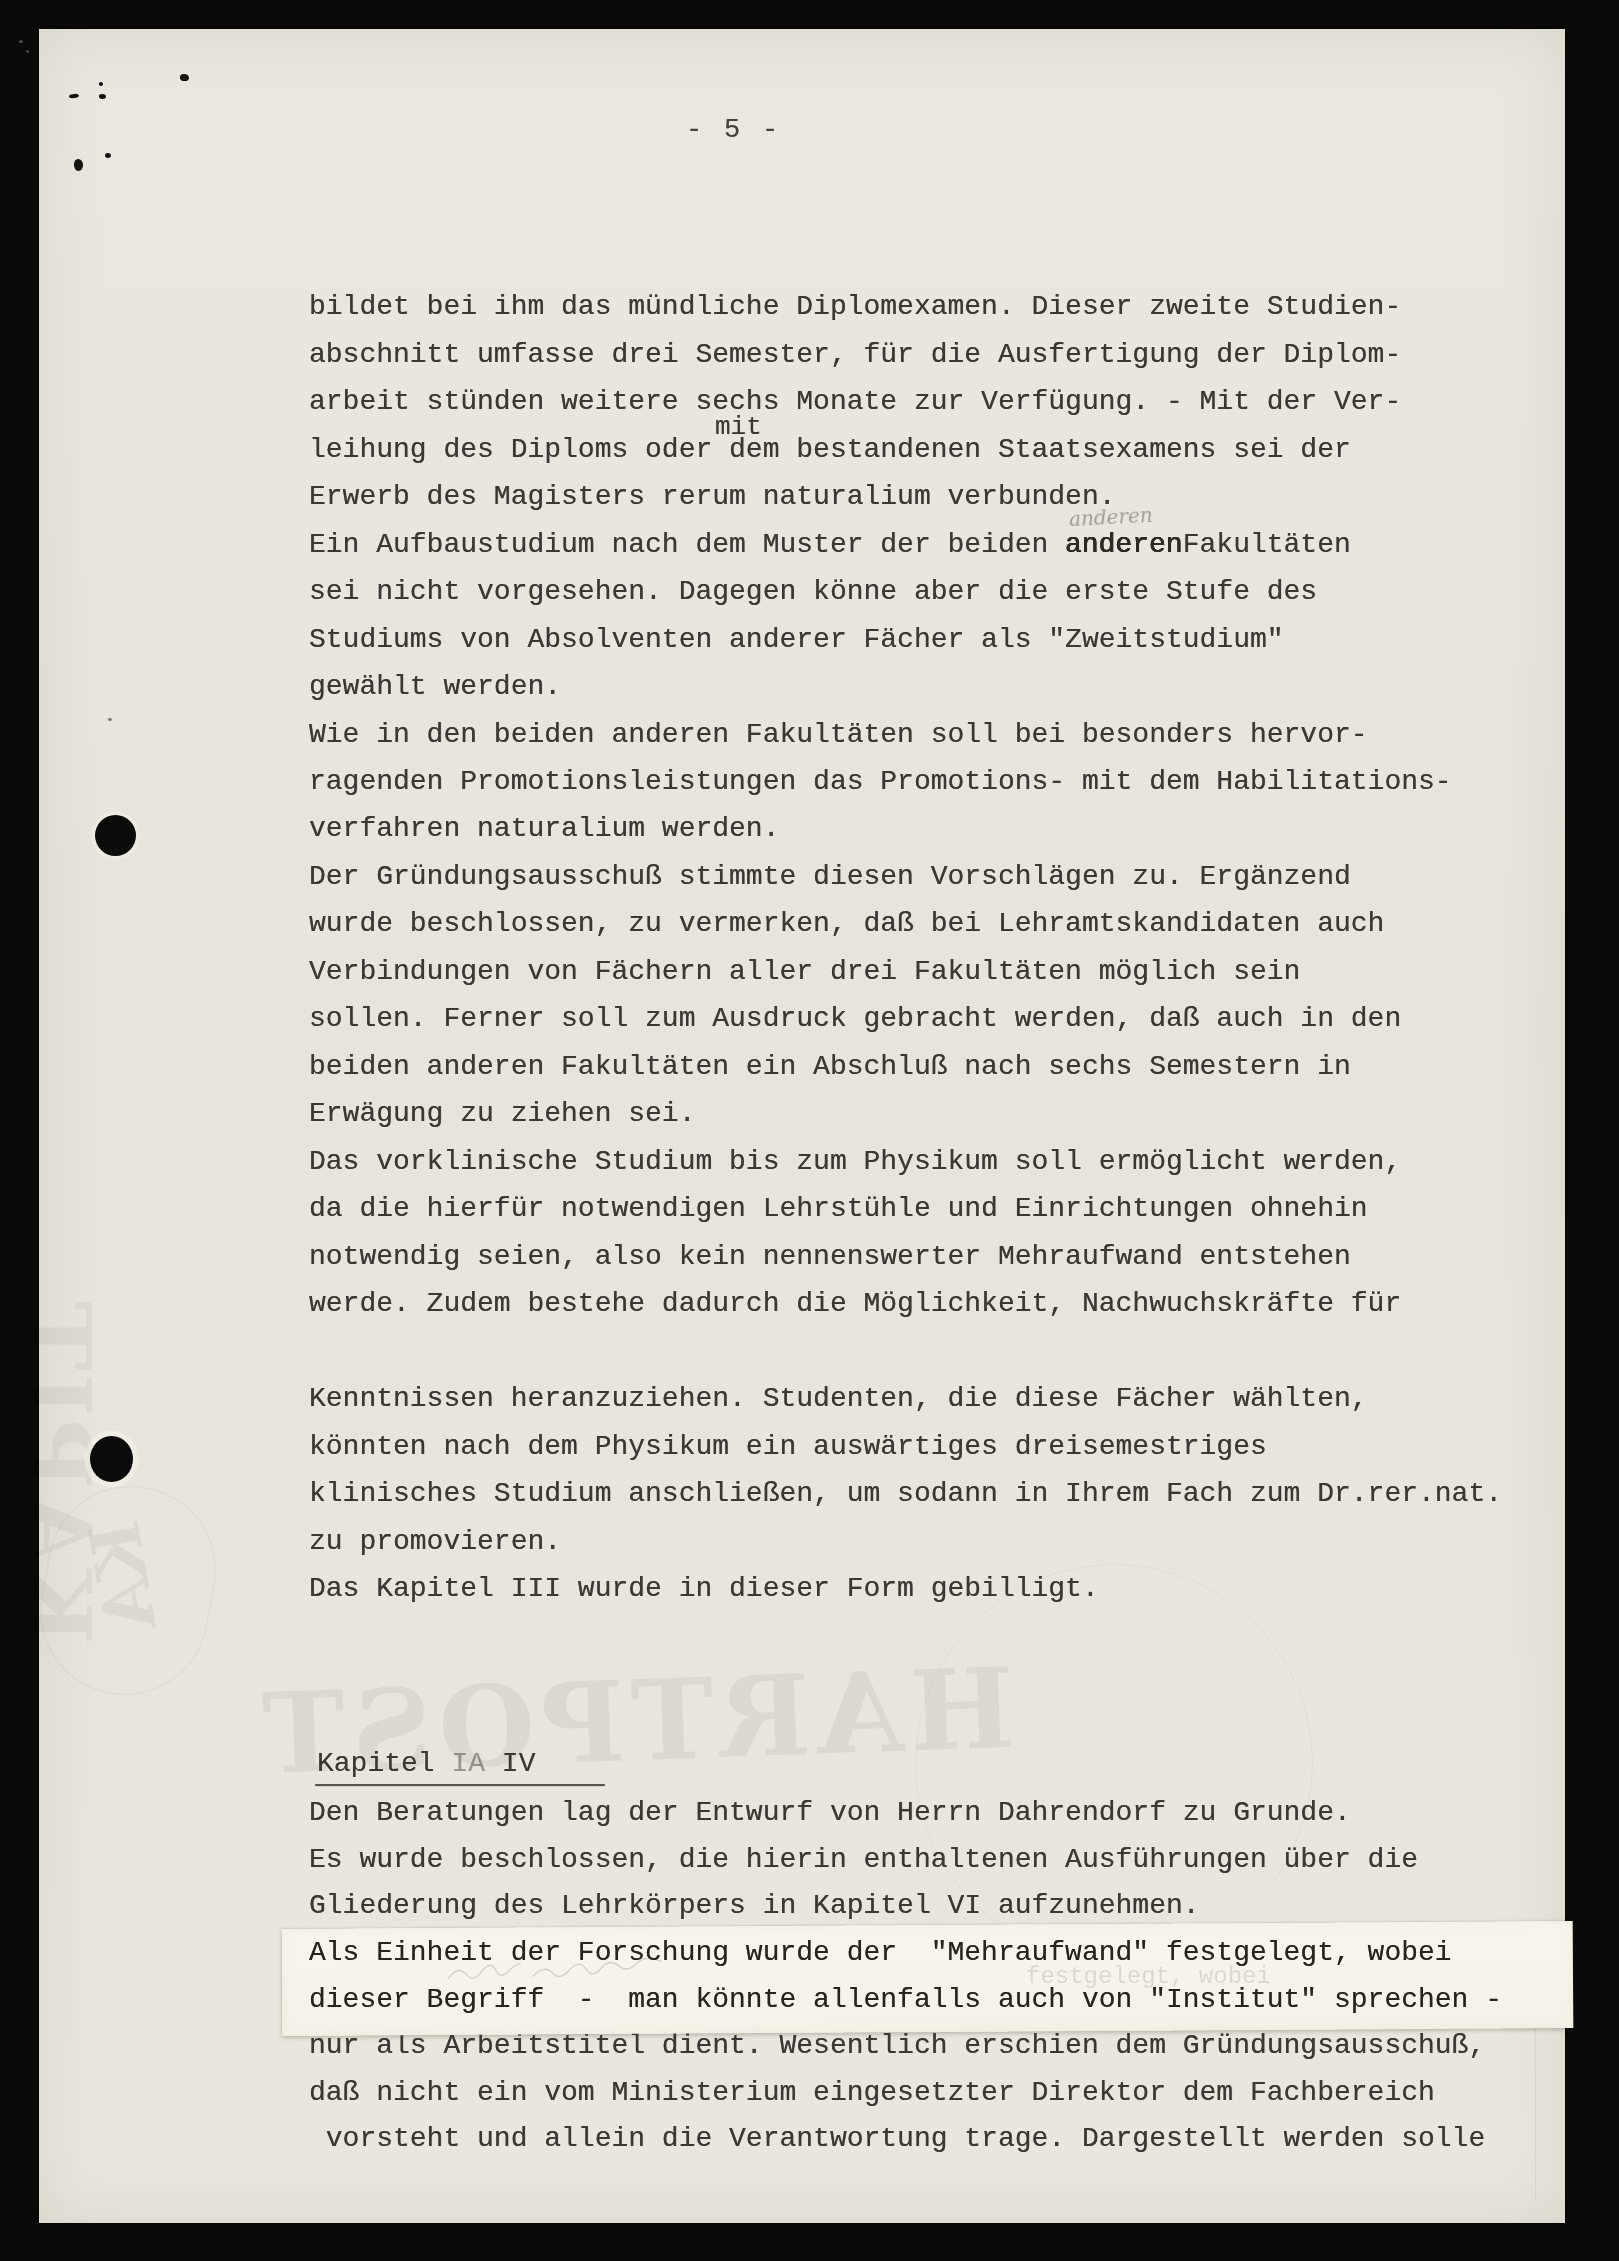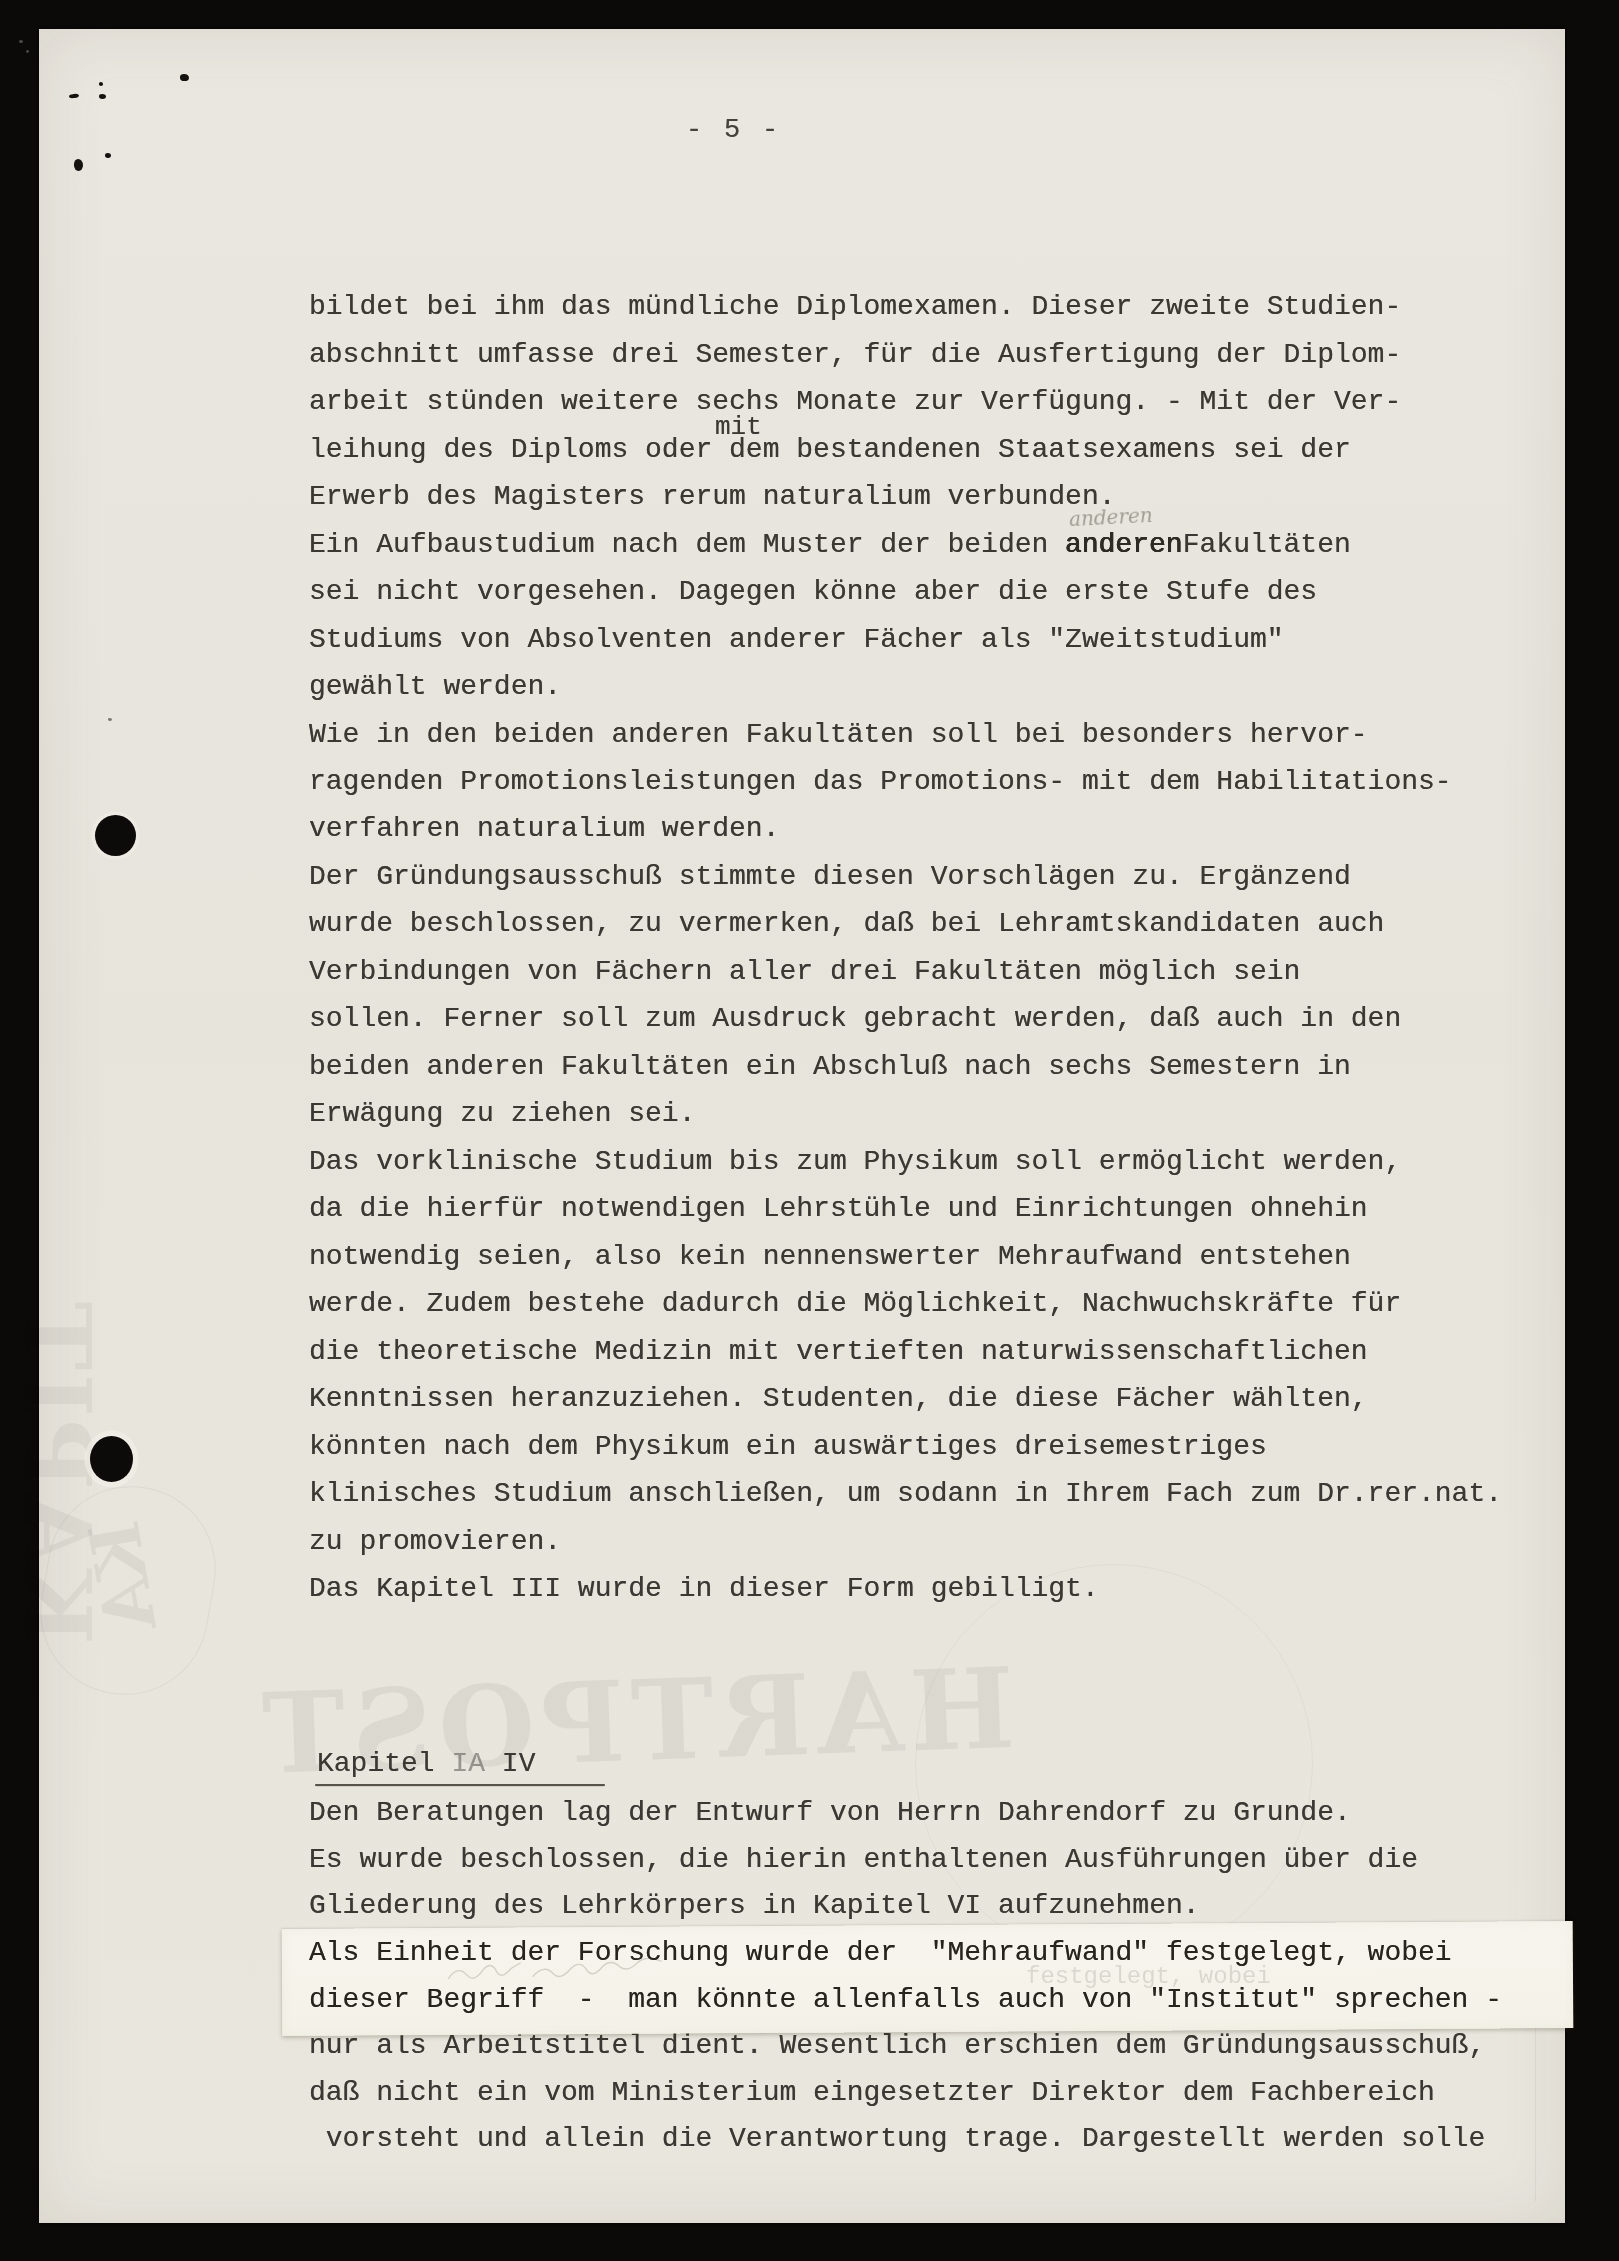--- a/index.html
+++ b/index.html
@@ -139,21 +139,20 @@
     <div class="tl" style="top:834px">Der Gründungsausschuß stimmte diesen Vorschlägen zu. Ergänzend</div>
     <div class="tl" style="top:881px">wurde beschlossen, zu vermerken, daß bei Lehramtskandidaten auch</div>
     <div class="tl" style="top:929px">Verbindungen von Fächern aller drei Fakultäten möglich sein</div>
     <div class="tl" style="top:976px">sollen. Ferner soll zum Ausdruck gebracht werden, daß auch in den</div>
     <div class="tl" style="top:1024px">beiden anderen Fakultäten ein Abschluß nach sechs Semestern in</div>
     <div class="tl" style="top:1071px">Erwägung zu ziehen sei.</div>
     <div class="tl" style="top:1119px">Das vorklinische Studium bis zum Physikum soll ermöglicht werden,</div>
     <div class="tl" style="top:1166px">da die hierfür notwendigen Lehrstühle und Einrichtungen ohnehin</div>
     <div class="tl" style="top:1214px">notwendig seien, also kein nennenswerter Mehraufwand entstehen</div>
     <div class="tl" style="top:1261px">werde. Zudem bestehe dadurch die Möglichkeit, Nachwuchskräfte für</div>
-    <div class="tl" style="top:1309px">die theoretische Medizin mit vertieften naturwissenschaftlichen</div>
     <div class="tl" style="top:1356px">Kenntnissen heranzuziehen. Studenten, die diese Fächer wählten,</div>
     <div class="tl" style="top:1404px">könnten nach dem Physikum ein auswärtiges dreisemestriges</div>
     <div class="tl" style="top:1451px">klinisches Studium anschließen, um sodann in Ihrem Fach zum Dr.rer.nat.</div>
     <div class="tl" style="top:1499px">zu promovieren.</div>
     <div class="tl" style="top:1546px">Das Kapitel III wurde in dieser Form gebilligt.</div>
 
     <div class="insert-word">mit</div>
 
     <div class="overstrike">anderen</div>
     <div class="handnote">anderen</div>

